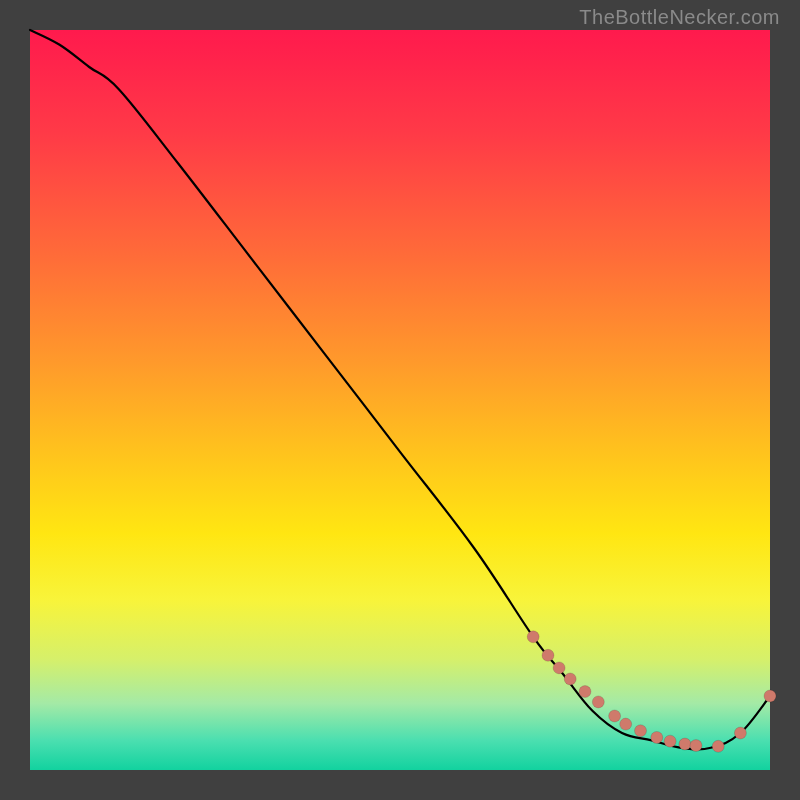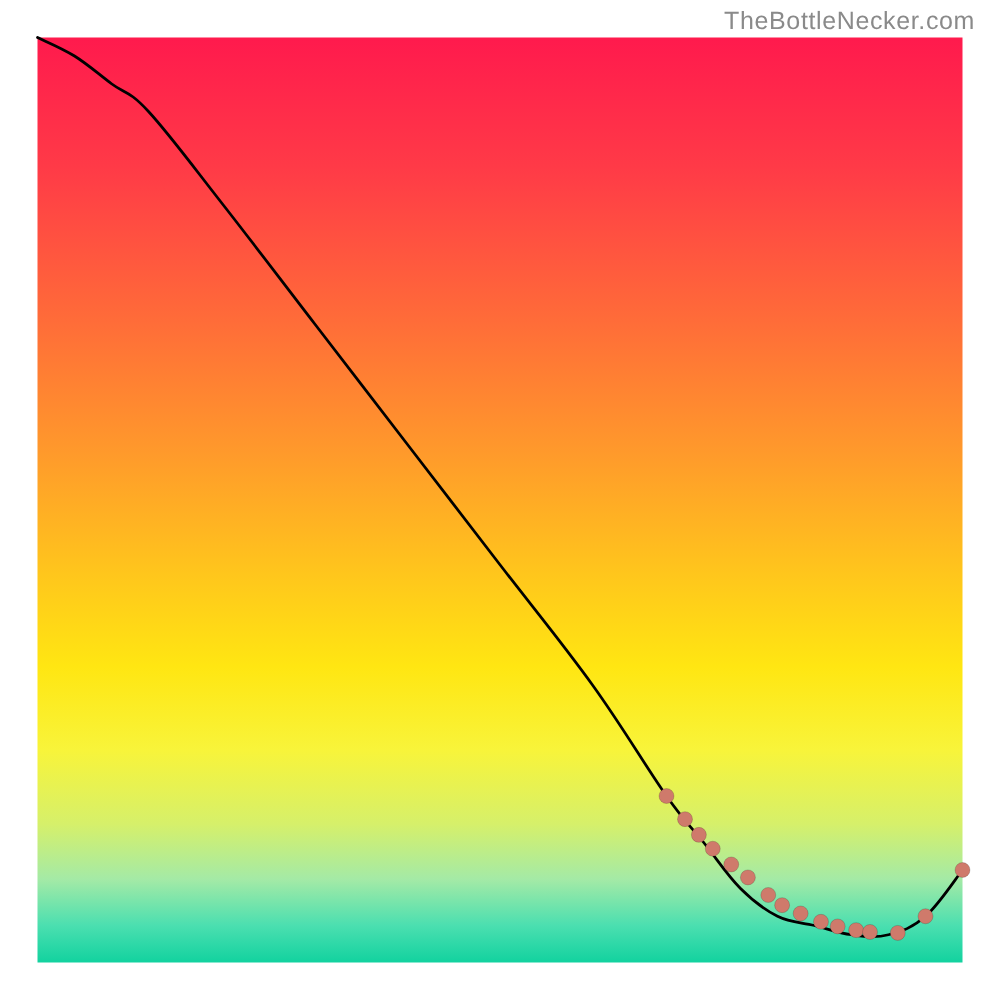--- a/index.html
+++ b/index.html
@@ -8,21 +8,21 @@
     width: 800px;
     height: 800px;
     background: #000;
     overflow: hidden;
     font-family: Arial, Helvetica, sans-serif;
   }
   .stage {
     position: relative;
     width: 800px;
     height: 800px;
-    background: #ffffff;
+    background: #404040;
   }
   .watermark {
     position: absolute;
     top: 6px;
     right: 20px;
     color: #8a8a8a;
     font-size: 20px;
     letter-spacing: 0.5px;
     font-weight: 500;
     z-index: 50;

